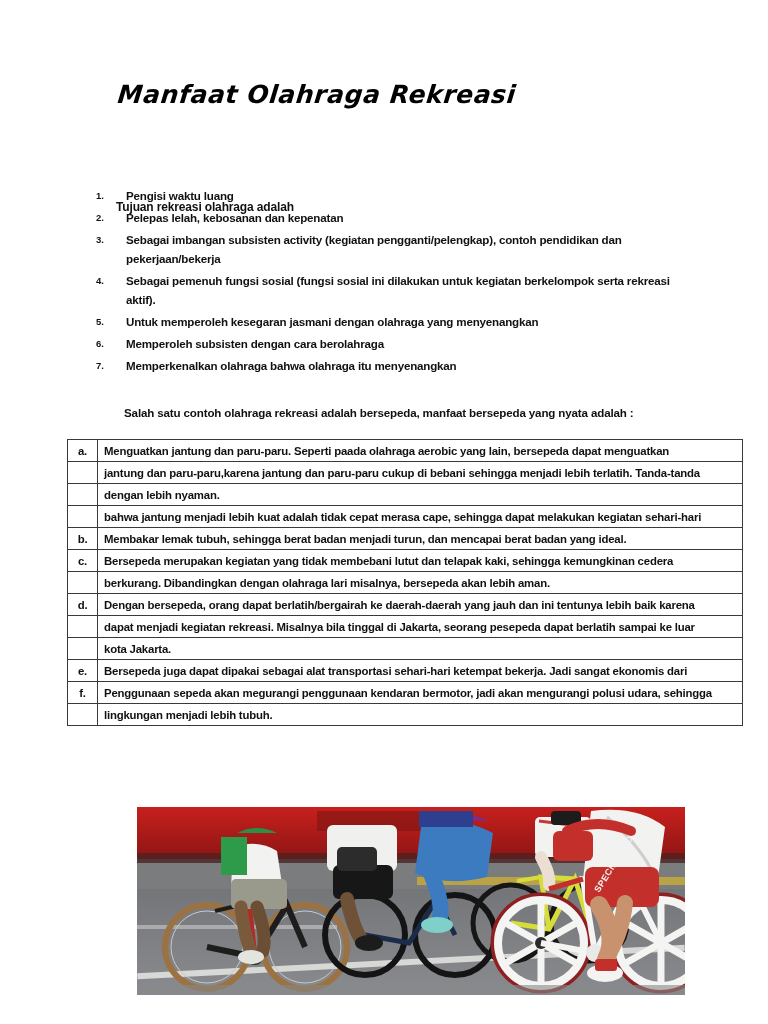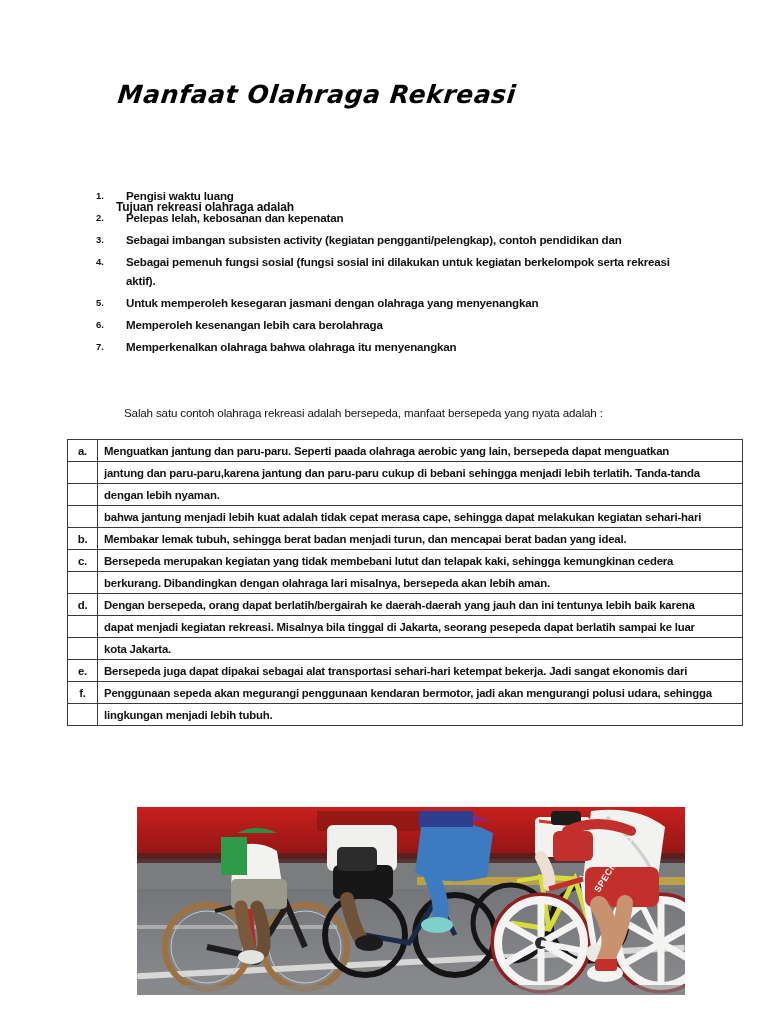--- a/index.html
+++ b/index.html
@@ -83,21 +83,21 @@
   .num-text .cont {
     display: block;
   }
 
   
   .table-lead {
     position: absolute;
     left: 124px;
     top: 406px;
     font-size: 11.6px;
-    font-weight: 400;
+    font-weight: 700;
     letter-spacing: -0.15px;
     color: #111;
   }
 
   
   .benefit-table {
     position: absolute;
     left: 67px;
     top: 439px;
     width: 676px;
@@ -153,39 +153,40 @@
       <div class="num-item">
         <div class="num-marker">2.</div>
         <div class="num-text">
           <span class="cont">Pelepas lelah, kebosanan dan kepenatan</span>
         </div>
       </div>
       <div class="num-item">
         <div class="num-marker">3.</div>
         <div class="num-text">
           <span class="cont">Sebagai imbangan subsisten activity (kegiatan pengganti/pelengkap), contoh pendidikan dan</span>
+          <span class="cont">pekerjaan/bekerja</span>
         </div>
       </div>
       <div class="num-item">
         <div class="num-marker">4.</div>
         <div class="num-text">
           <span class="cont">Sebagai pemenuh fungsi sosial (fungsi sosial ini dilakukan untuk kegiatan berkelompok serta rekreasi</span>
           <span class="cont">aktif).</span>
         </div>
       </div>
       <div class="num-item">
         <div class="num-marker">5.</div>
         <div class="num-text">
           <span class="cont">Untuk memperoleh kesegaran jasmani dengan olahraga yang menyenangkan</span>
         </div>
       </div>
       <div class="num-item">
         <div class="num-marker">6.</div>
         <div class="num-text">
-          <span class="cont">Memperoleh kesenangan lebih cara berolahraga</span>
+          <span class="cont">Memperoleh subsisten dengan cara berolahraga</span>
         </div>
       </div>
       <div class="num-item">
         <div class="num-marker">7.</div>
         <div class="num-text">
           <span class="cont">Memperkenalkan olahraga bahwa olahraga itu menyenangkan</span>
         </div>
       </div>
     </div>
 

